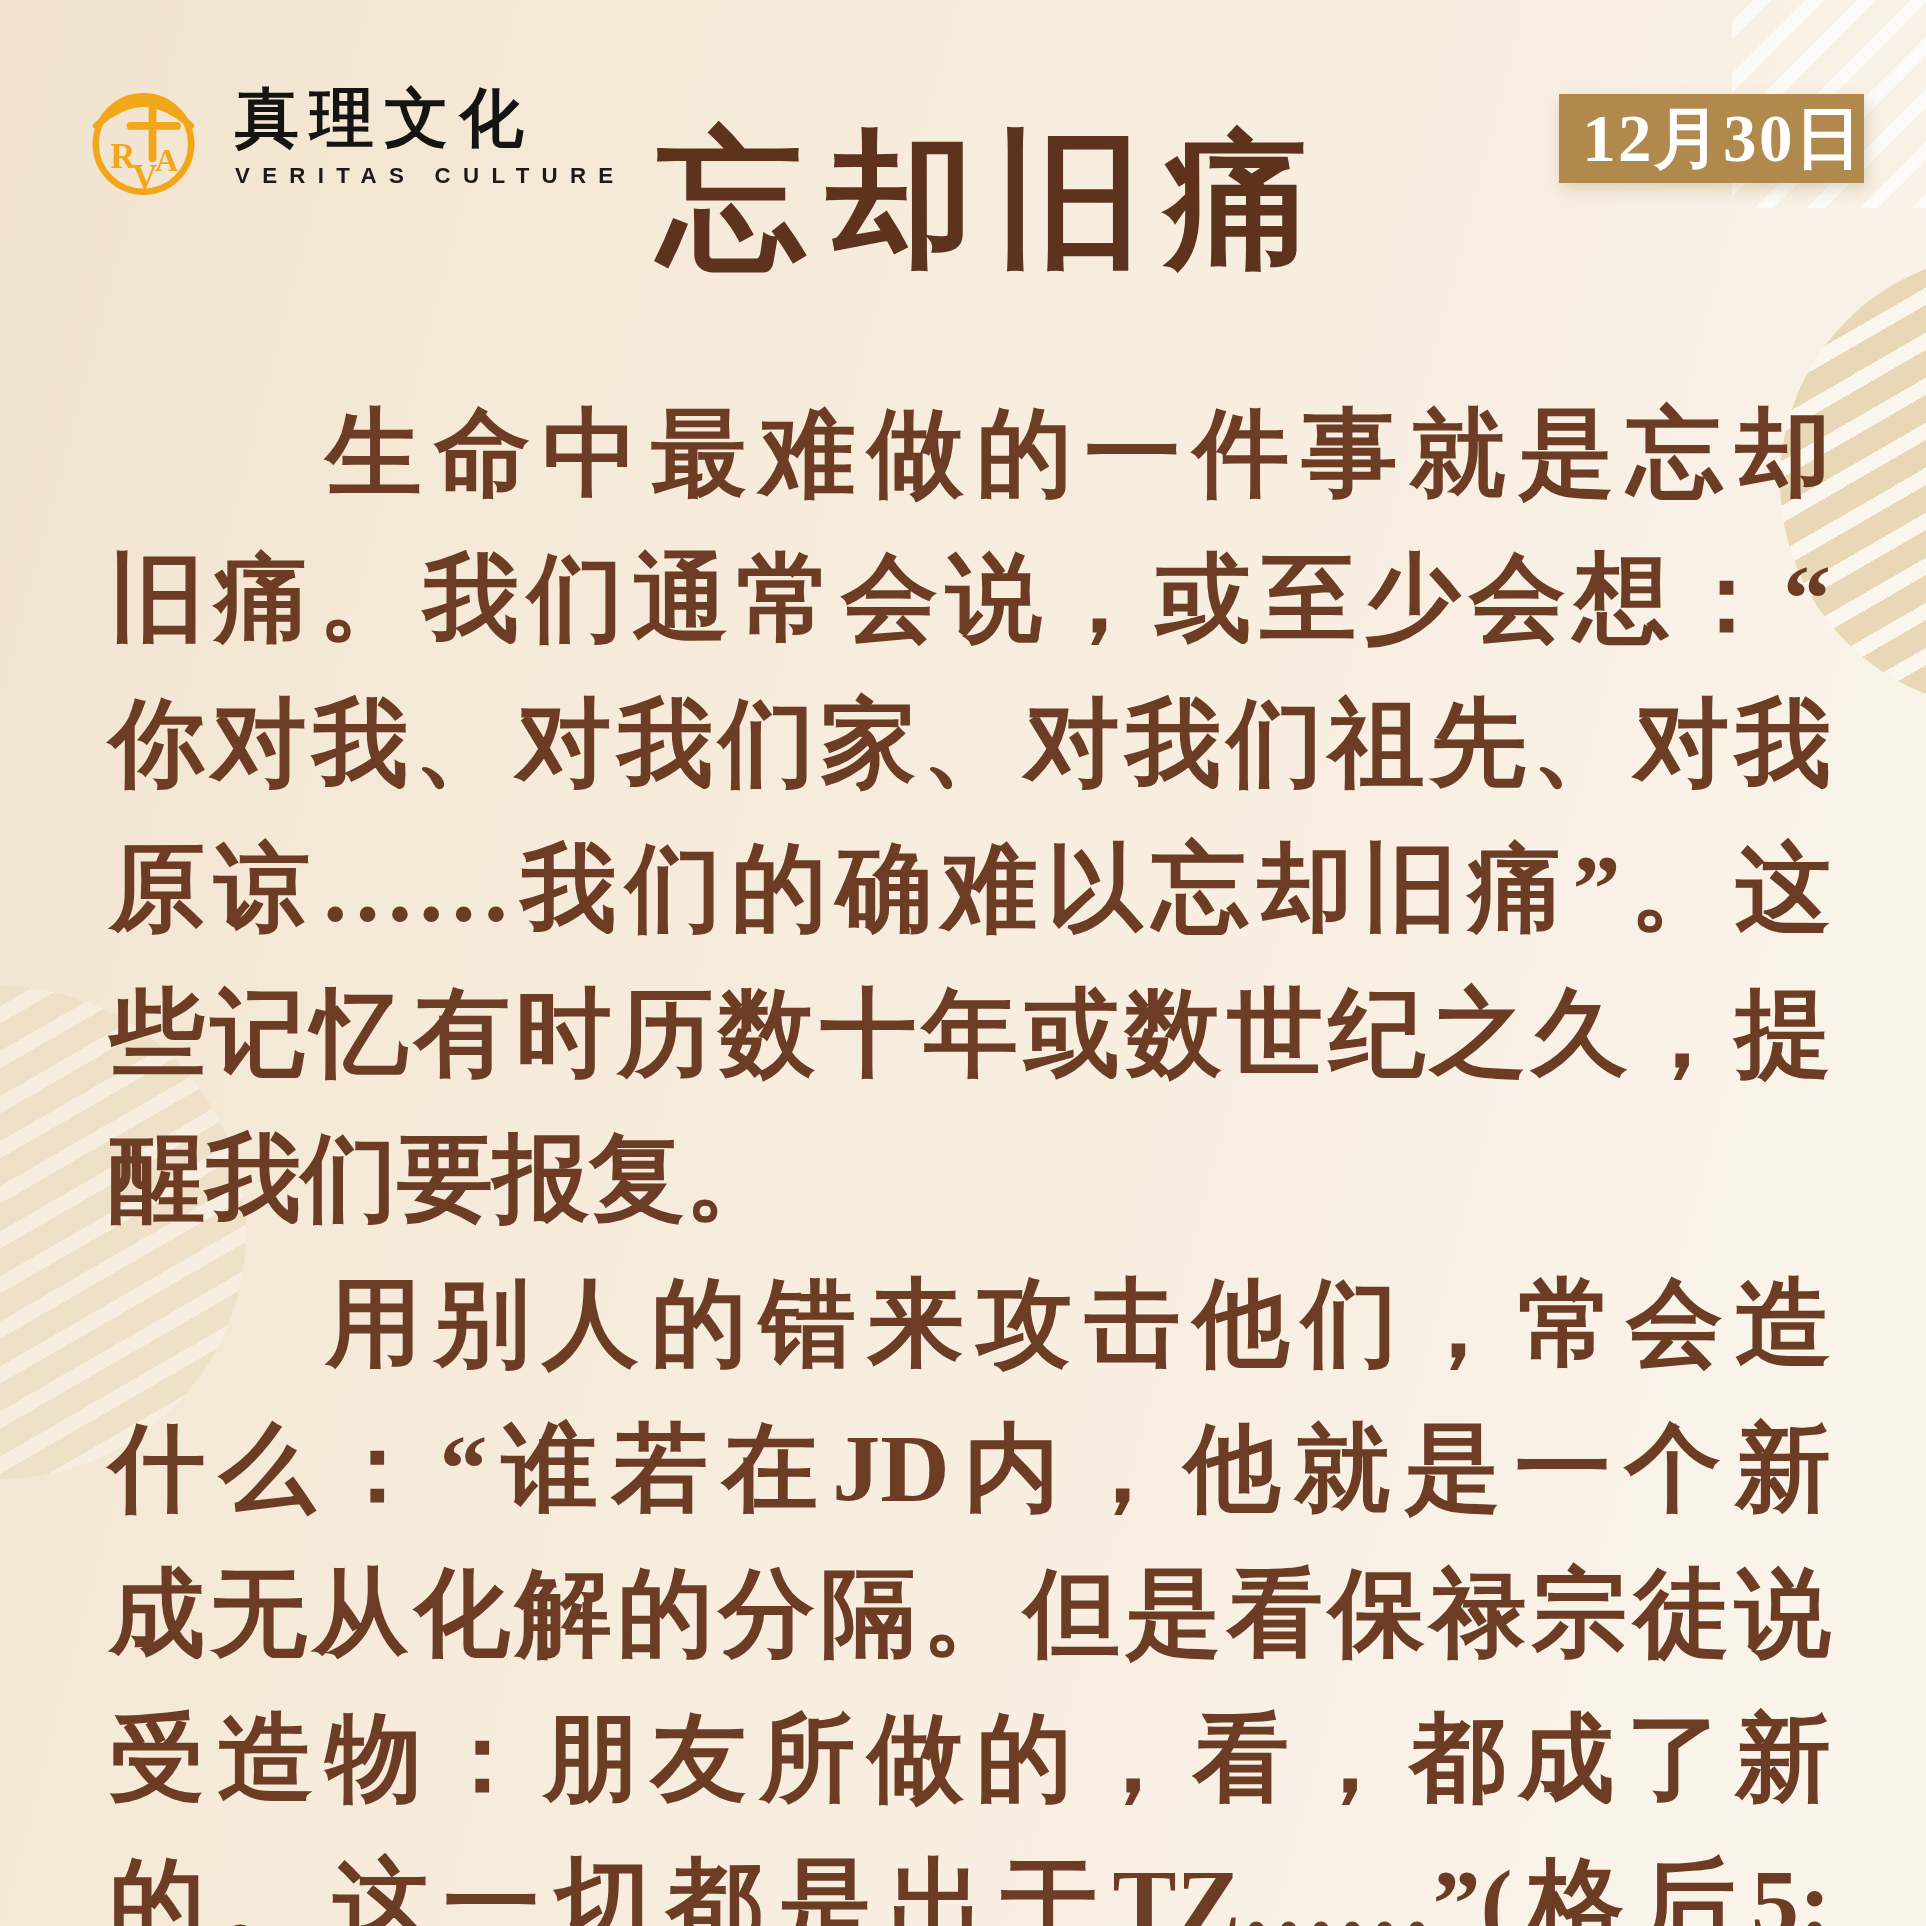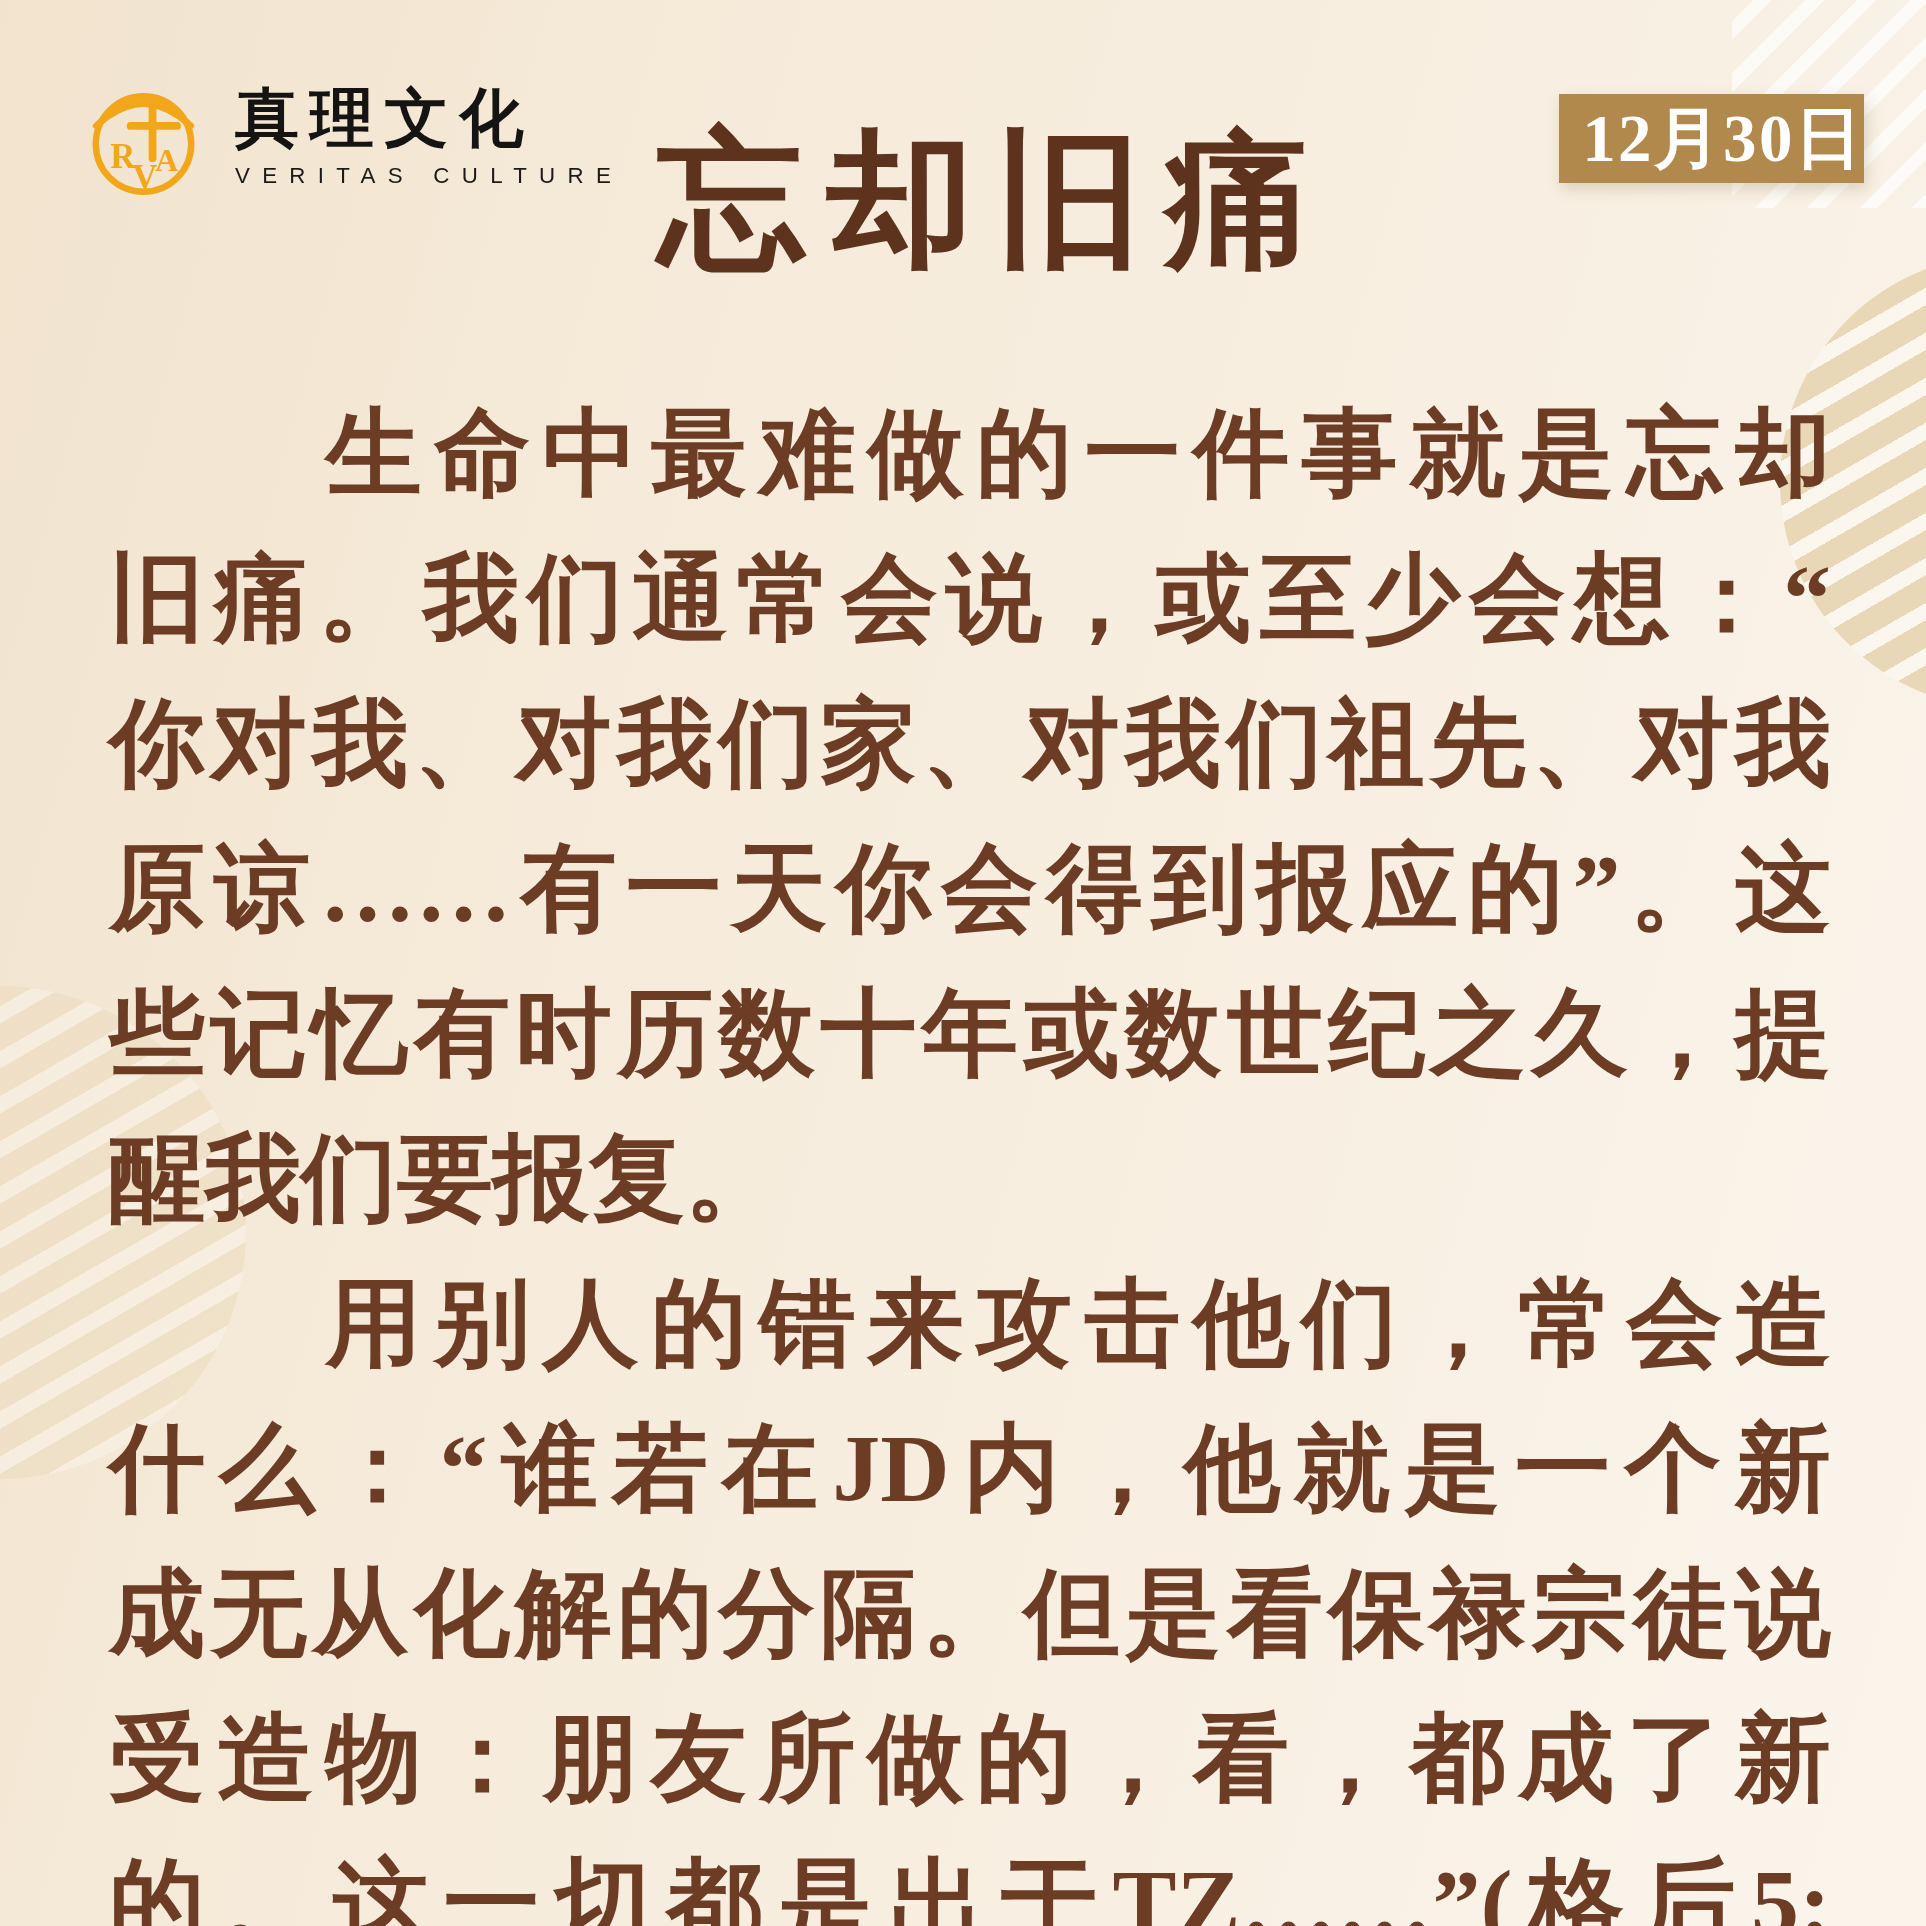--- a/index.html
+++ b/index.html
@@ -24,21 +24,21 @@
   }
   .deco-corner-stripes{
     right:-31px;top:-31px;width:239px;height:239px;
     background:repeating-linear-gradient(135deg,rgba(255,255,255,.85) 0 13px,rgba(244,235,221,0) 13px 37px);
     opacity:.8;
   }
   
   .brand{position:absolute;left:79px;top:73px;display:flex;align-items:center;gap:27px;}
   .brand svg{width:129px;height:129px;}
   .brand-cn{font-size:64px;font-weight:900;color:#161412;letter-spacing:10.8px;line-height:1;}
-  .brand-en{font-size:22.3px;font-weight:normal;color:#1c1a18;letter-spacing:12.3px;margin-top:11.6px;font-family:"Liberation Sans","DejaVu Sans",sans-serif;}
+  .brand-en{font-size:22.3px;font-weight:bold;color:#1c1a18;letter-spacing:12.3px;margin-top:11.6px;font-family:"Liberation Sans","DejaVu Sans",sans-serif;}
   .page-title{
     position:absolute;left:0;right:0;top:116px;text-align:center;padding-left:50px;
     font-size:148px;font-weight:900;color:#5e331e;letter-spacing:21px;line-height:1.15;
   }
   .date-badge{
     position:absolute;left:1559px;top:94px;width:305px;height:89px;
     background:#b1894c;color:#ffffff;font-weight:bold;
     font-size:67px;letter-spacing:2.3px;line-height:89px;text-align:right;
     box-shadow:3.1px 6.2px 14px rgba(120,90,40,.22);
   }
@@ -86,21 +86,21 @@
     </div>
   </div>
 
   <div class="page-title">忘却旧痛</div>
   <div class="date-badge">12月30日</div>
 
   <div class="body-text">
       <div class="line">　　生命中最难做的一件事就是忘却</div>
       <div class="line">旧痛。我们通常会说，或至少会想：“</div>
       <div class="line">你对我、对我们家、对我们祖先、对我</div>
-      <div class="line">原谅……有一天你会得到报应的”。这</div>
+      <div class="line">原谅……我们的确难以忘却旧痛”。这</div>
       <div class="line">些记忆有时历数十年或数世纪之久，提</div>
       <div class="line short">醒我们要报复。</div>
       <div class="line">　　用别人的错来攻击他们，常会造</div>
       <div class="line">什么：“谁若在JD内，他就是一个新</div>
       <div class="line">成无从化解的分隔。但是看保禄宗徒说</div>
       <div class="line">受造物：朋友所做的，看，都成了新</div>
       <div class="line">的。这一切都是出于TZ……”(格后5:</div>
       <div class="line">做得到。保禄说：“TZ在JD内使世界</div>
     </div>
 

